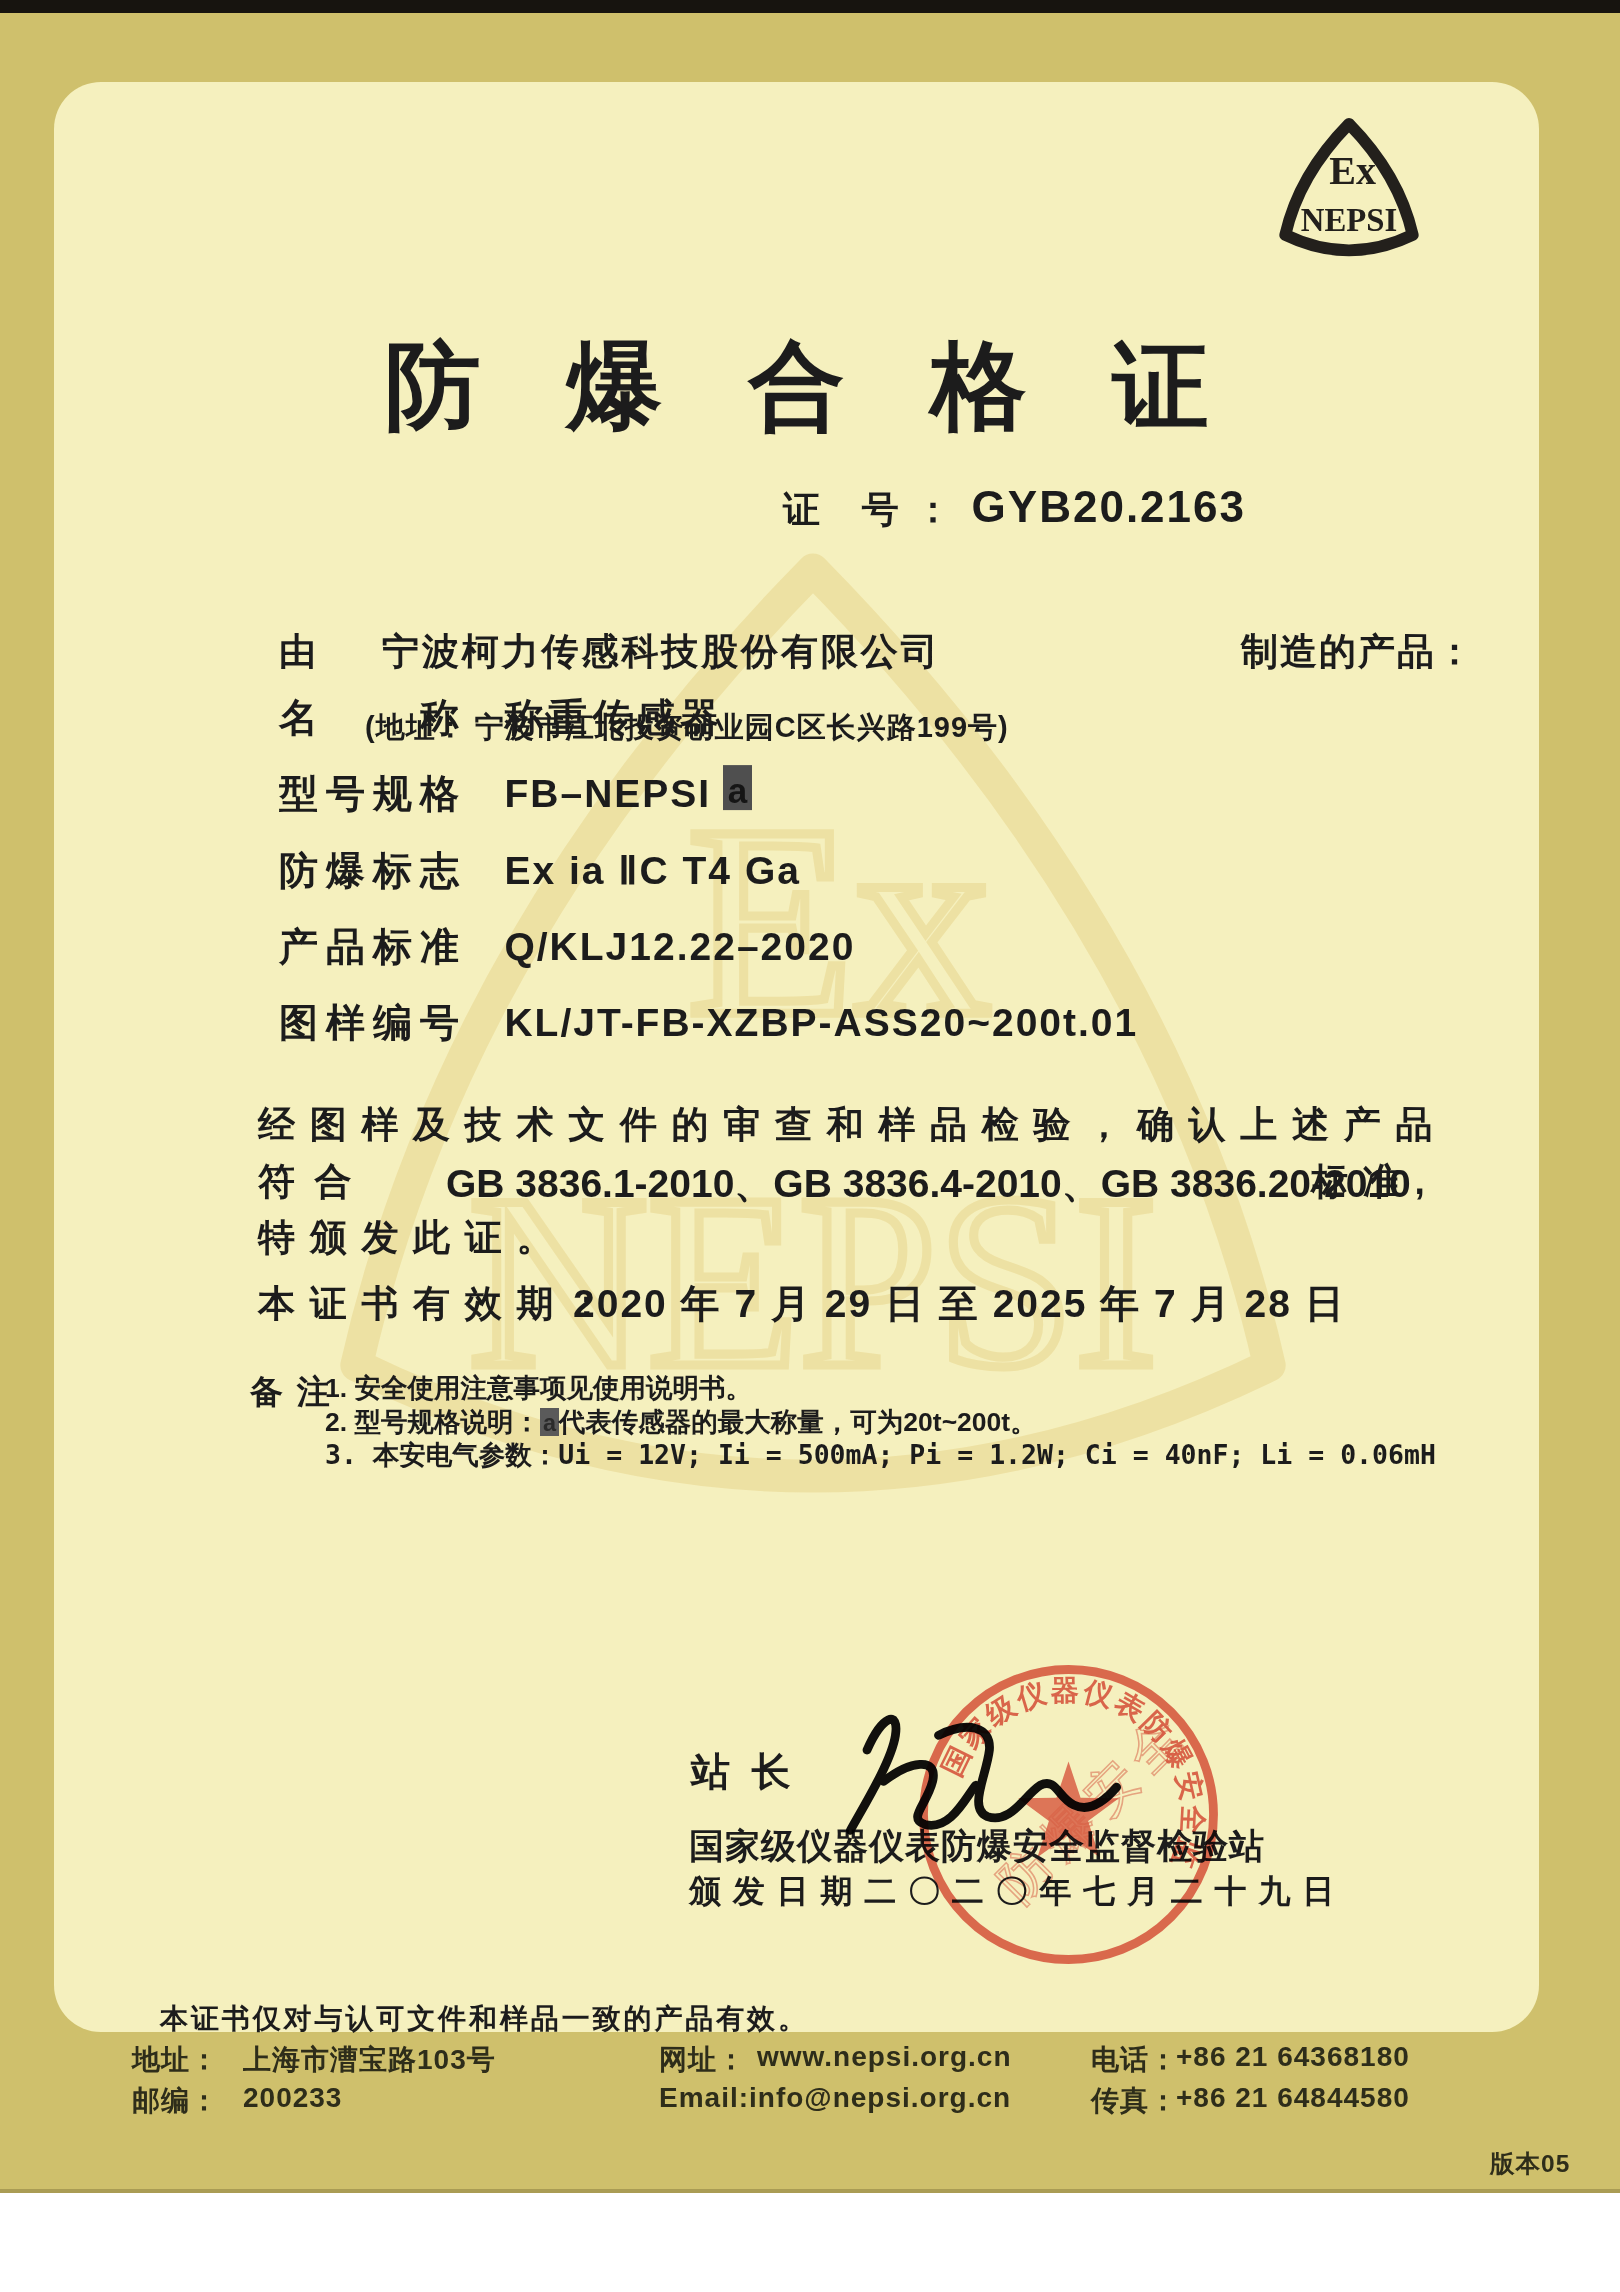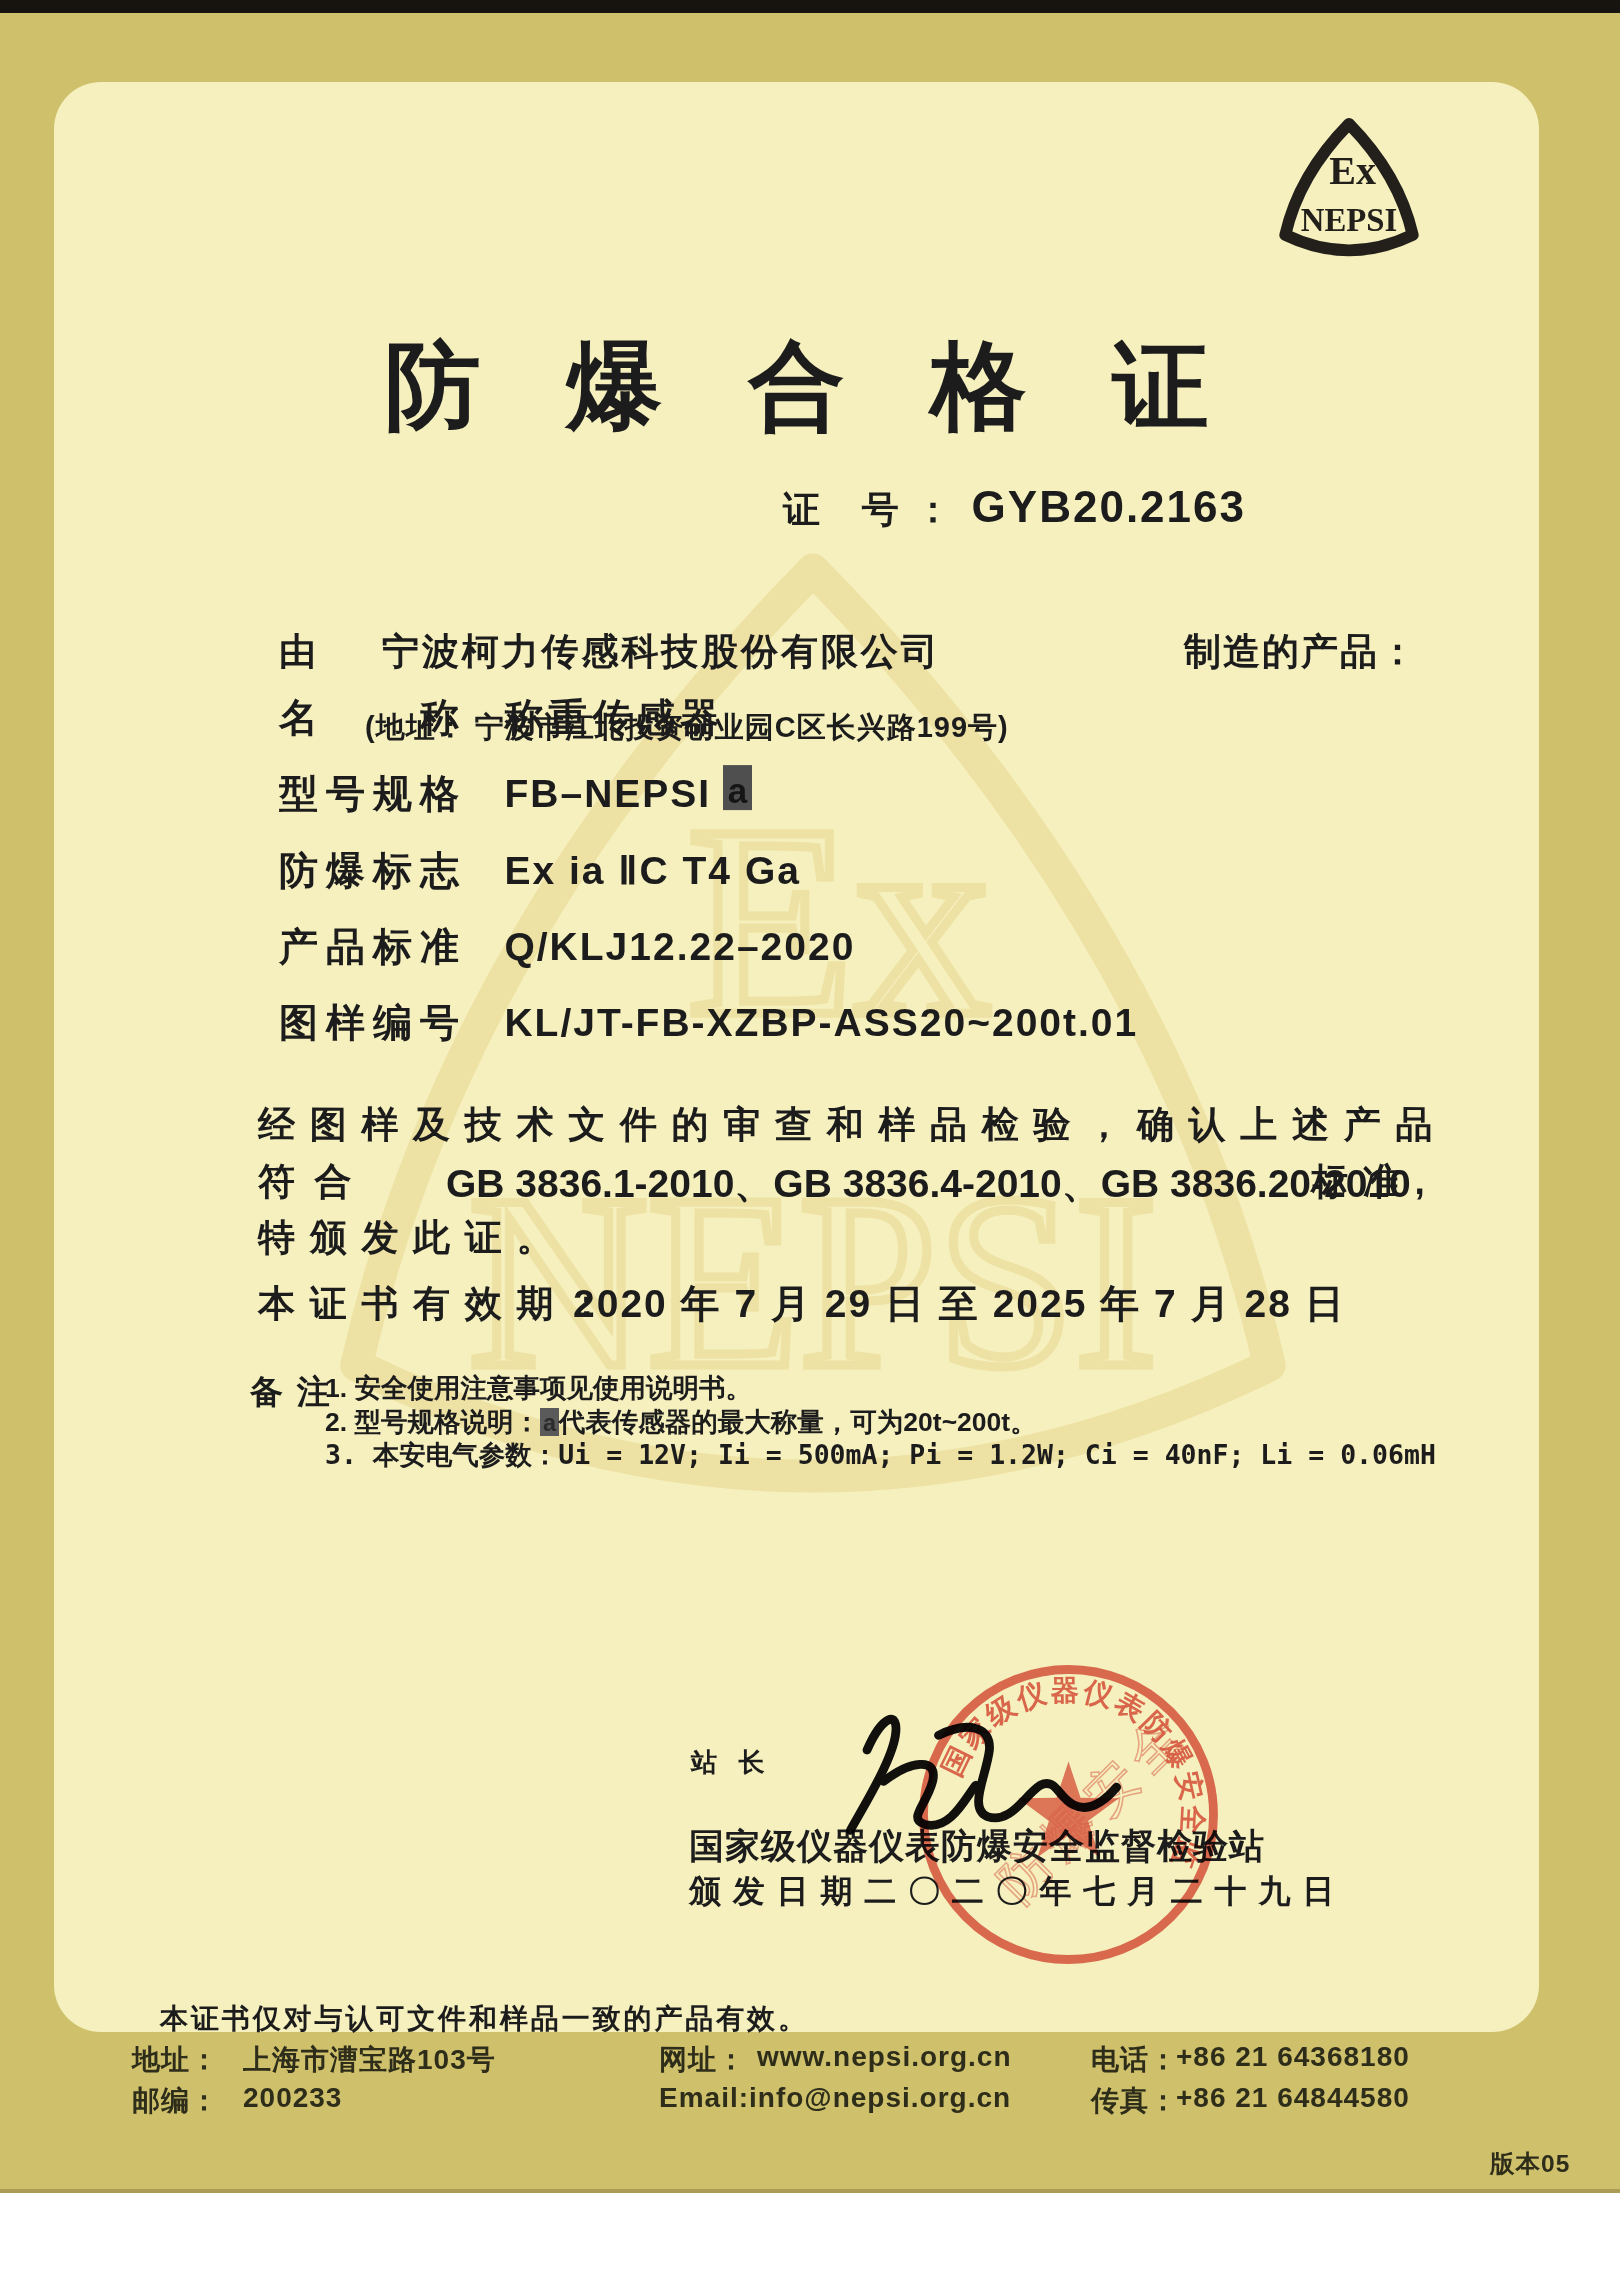--- a/index.html
+++ b/index.html
@@ -30,21 +30,21 @@
           padding:7.8px 4.9px 2px 4.9px;margin-left:11.8px;line-height:1;transform:translateY(-3.9px);}
   .stmt{font-size:37px;font-weight:700;letter-spacing:14.7px;}
   .std{font-size:39px;font-weight:700;letter-spacing:0;}
   .rem-label{font-size:33px;font-weight:700;letter-spacing:13.7px;}
   .rem{font-size:26.5px;font-weight:700;}
   .rem-hl{display:inline-block;background:#5a5a5a;color:#2b2b2b;font-size:23.5px;font-weight:700;
           padding:3.9px 2.9px 0 2.9px;line-height:1;}
   .mono{font-family:"DejaVu Sans Mono", monospace;}
   .org{font-size:35px;font-weight:700;letter-spacing:1px;}
   .date{font-size:32px;font-weight:700;letter-spacing:11.8px;}
-  .dir{font-size:26px;font-weight:700;letter-spacing:21.6px;}
+  .dir{font-size:39px;font-weight:700;letter-spacing:21.6px;}
   .footnote{font-size:28px;font-weight:700;letter-spacing:2.9px;}
   .foot{font-size:28px;font-weight:700;color:#2e2d1a;letter-spacing:1px;}
   .stamp{position:absolute;left:900px;top:1646px;width:338px;height:338px;mix-blend-mode:multiply;opacity:.92;}
   .sig{position:absolute;left:823px;top:1691px;width:323px;height:167px;mix-blend-mode:multiply;}
 </style>
 </head>
 <body>
 
 <div class="page">
 
@@ -68,21 +68,21 @@
 
   <div class="abs title">防爆合格证</div>
 
   <div class="abs certno">
     <span class="lbl">证 号：</span>
     <span class="val">GYB20.2163</span>
   </div>
 
   <span class="abs t38" style="left:279px;top:627px;">由</span>
   <span class="abs t38" style="left:382px;top:627px;letter-spacing:2.9px;">宁波柯力传感科技股份有限公司</span>
-  <span class="abs t38" style="left:1184px;top:627px;letter-spacing:2px;">制造的产品：</span>
+  <span class="abs t38" style="left:1241px;top:627px;letter-spacing:2px;">制造的产品：</span>
   <span class="abs t30" style="left:365px;top:708px;letter-spacing:1px;">(地址： 宁波市江北投资创业园C区长兴路199号)</span>
 
   <div class="abs" style="left:279px;top:691px;">
     <span class="fld-label">名称</span>
     <span class="fld-value" style="margin-left:41px;letter-spacing:4.9px;">称重传感器</span>
   </div>
   <div class="abs" style="left:279px;top:767px;">
     <span class="fld-label">型号规格</span>
     <span class="fld-value" style="margin-left:41px;">FB–NEPSI</span><span class="hl-box">a</span>
   </div>

